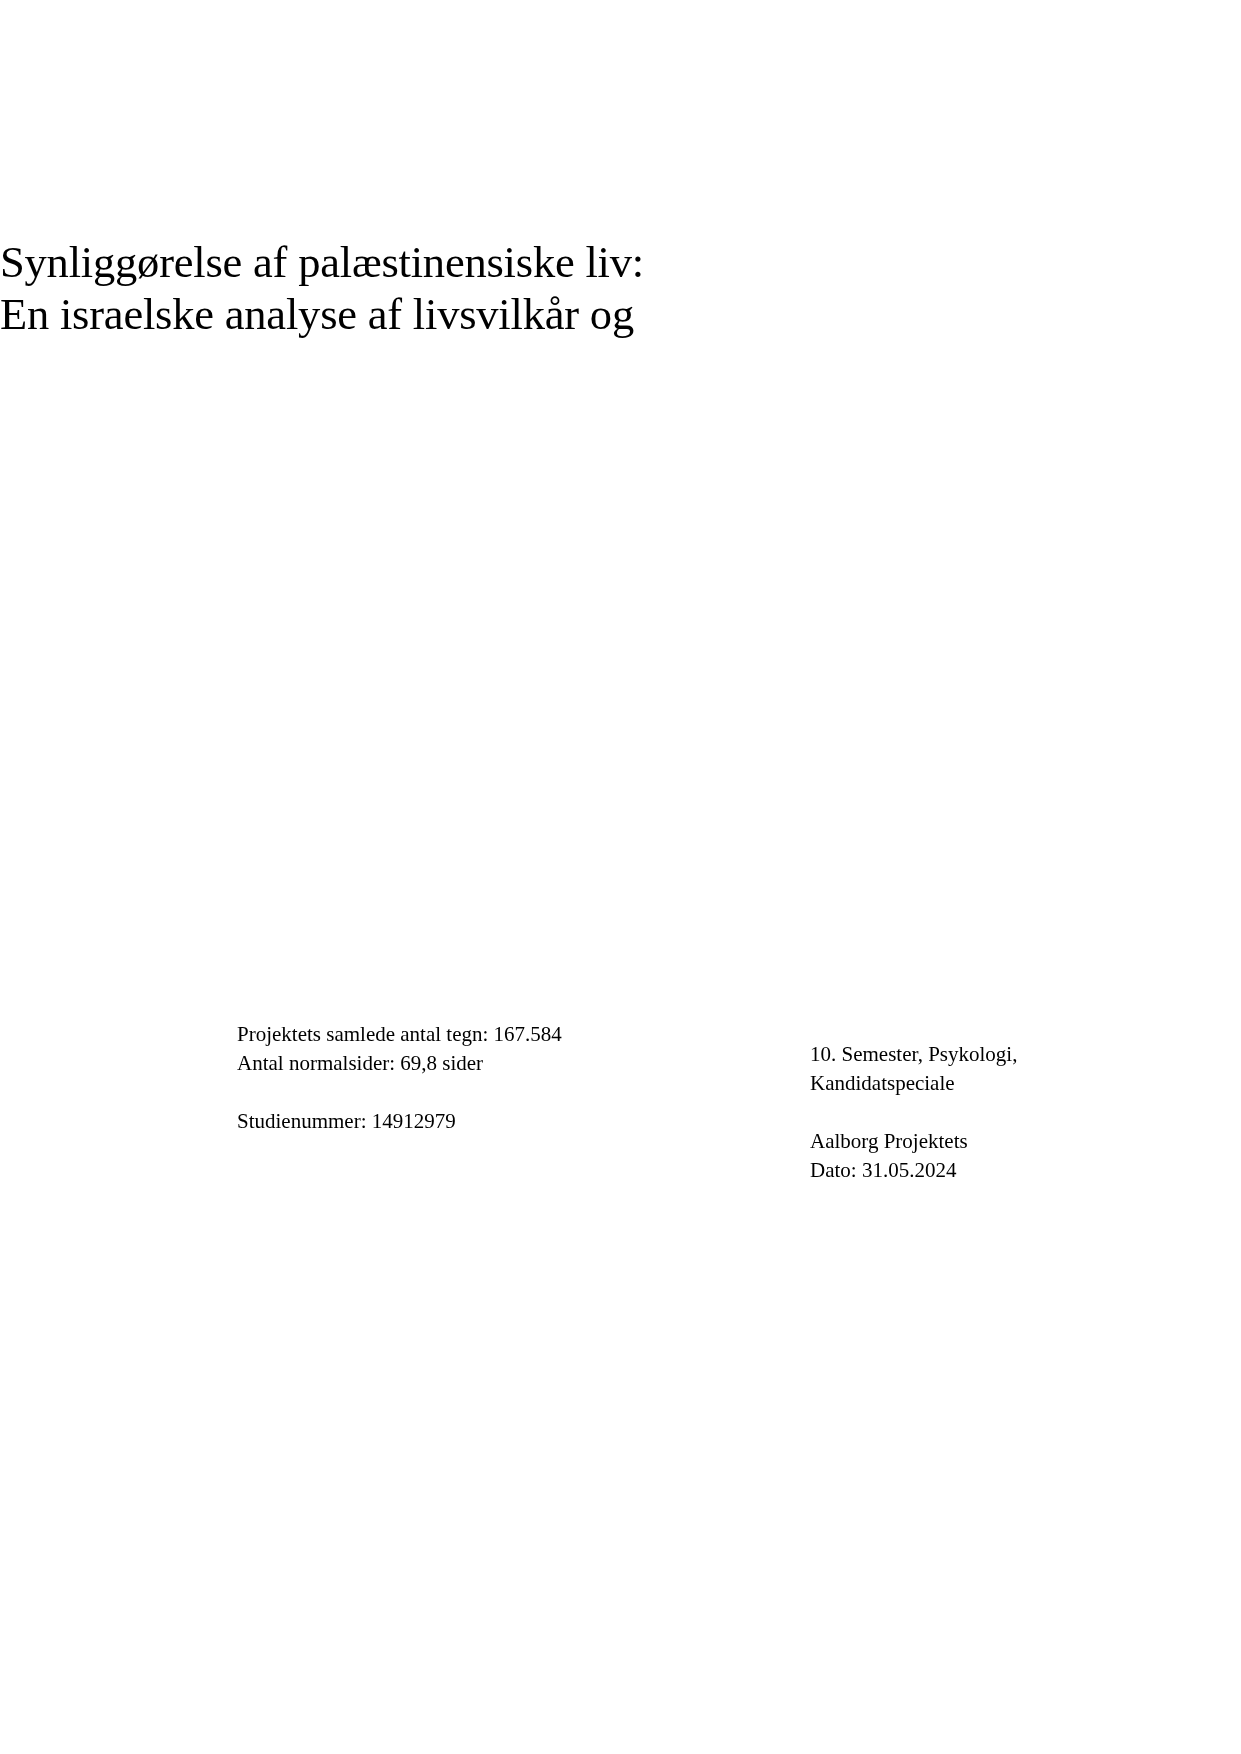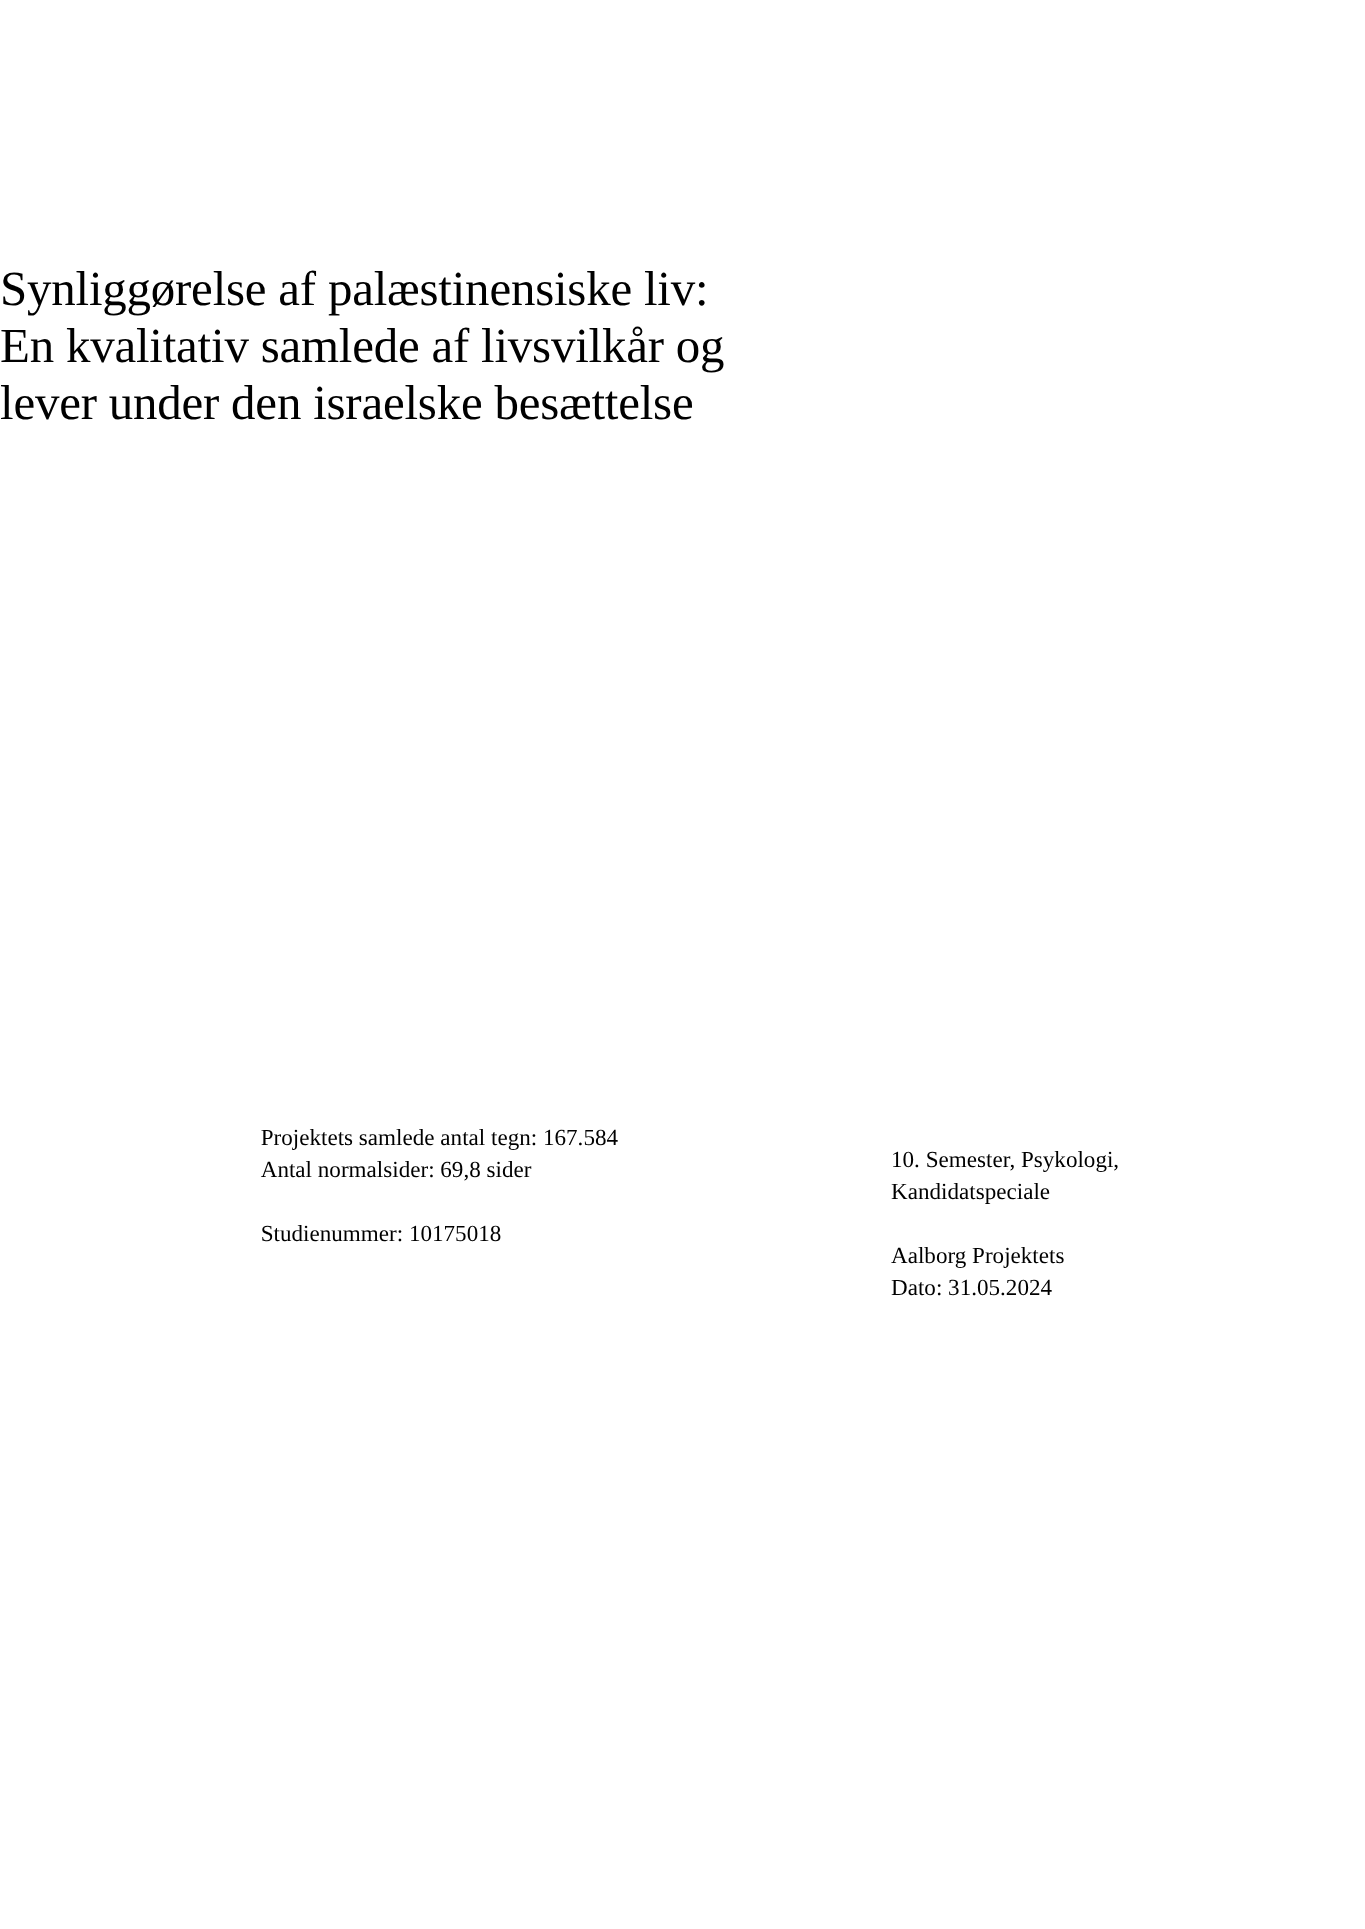--- a/index.html
+++ b/index.html
@@ -37,29 +37,28 @@
     }
     .meta-left { left: 237px; }
     .meta-right { left: 810px; margin-top: 20px; }
     .gap { height: 29px; }
   </style>
 </head>
 <body>
 
 <div class="title-block">
   <div class="title-line">Synliggørelse af palæstinensiske liv:</div>
-  <div class="title-line">En kvalitativ samlede af livsvilkår og</div>
-  <div class="title-line">lever under den israelske besættelse</div>
+  <div class="title-line">En israelske analyse af livsvilkår og</div>
 </div>
 
 <div class="meta-col meta-left">
   <div>Projektets samlede antal tegn: 167.584</div>
   <div>Antal normalsider: 69,8 sider</div>
   <div class="gap"></div>
-  <div>Studienummer: 10175018</div>
+  <div>Studienummer: 14912979</div>
 </div>
 
 <div class="meta-col meta-right">
   <div>10. Semester, Psykologi,</div>
   <div>Kandidatspeciale</div>
   <div class="gap"></div>
   <div>Aalborg Projektets</div>
   <div>Dato: 31.05.2024</div>
 </div>
 

